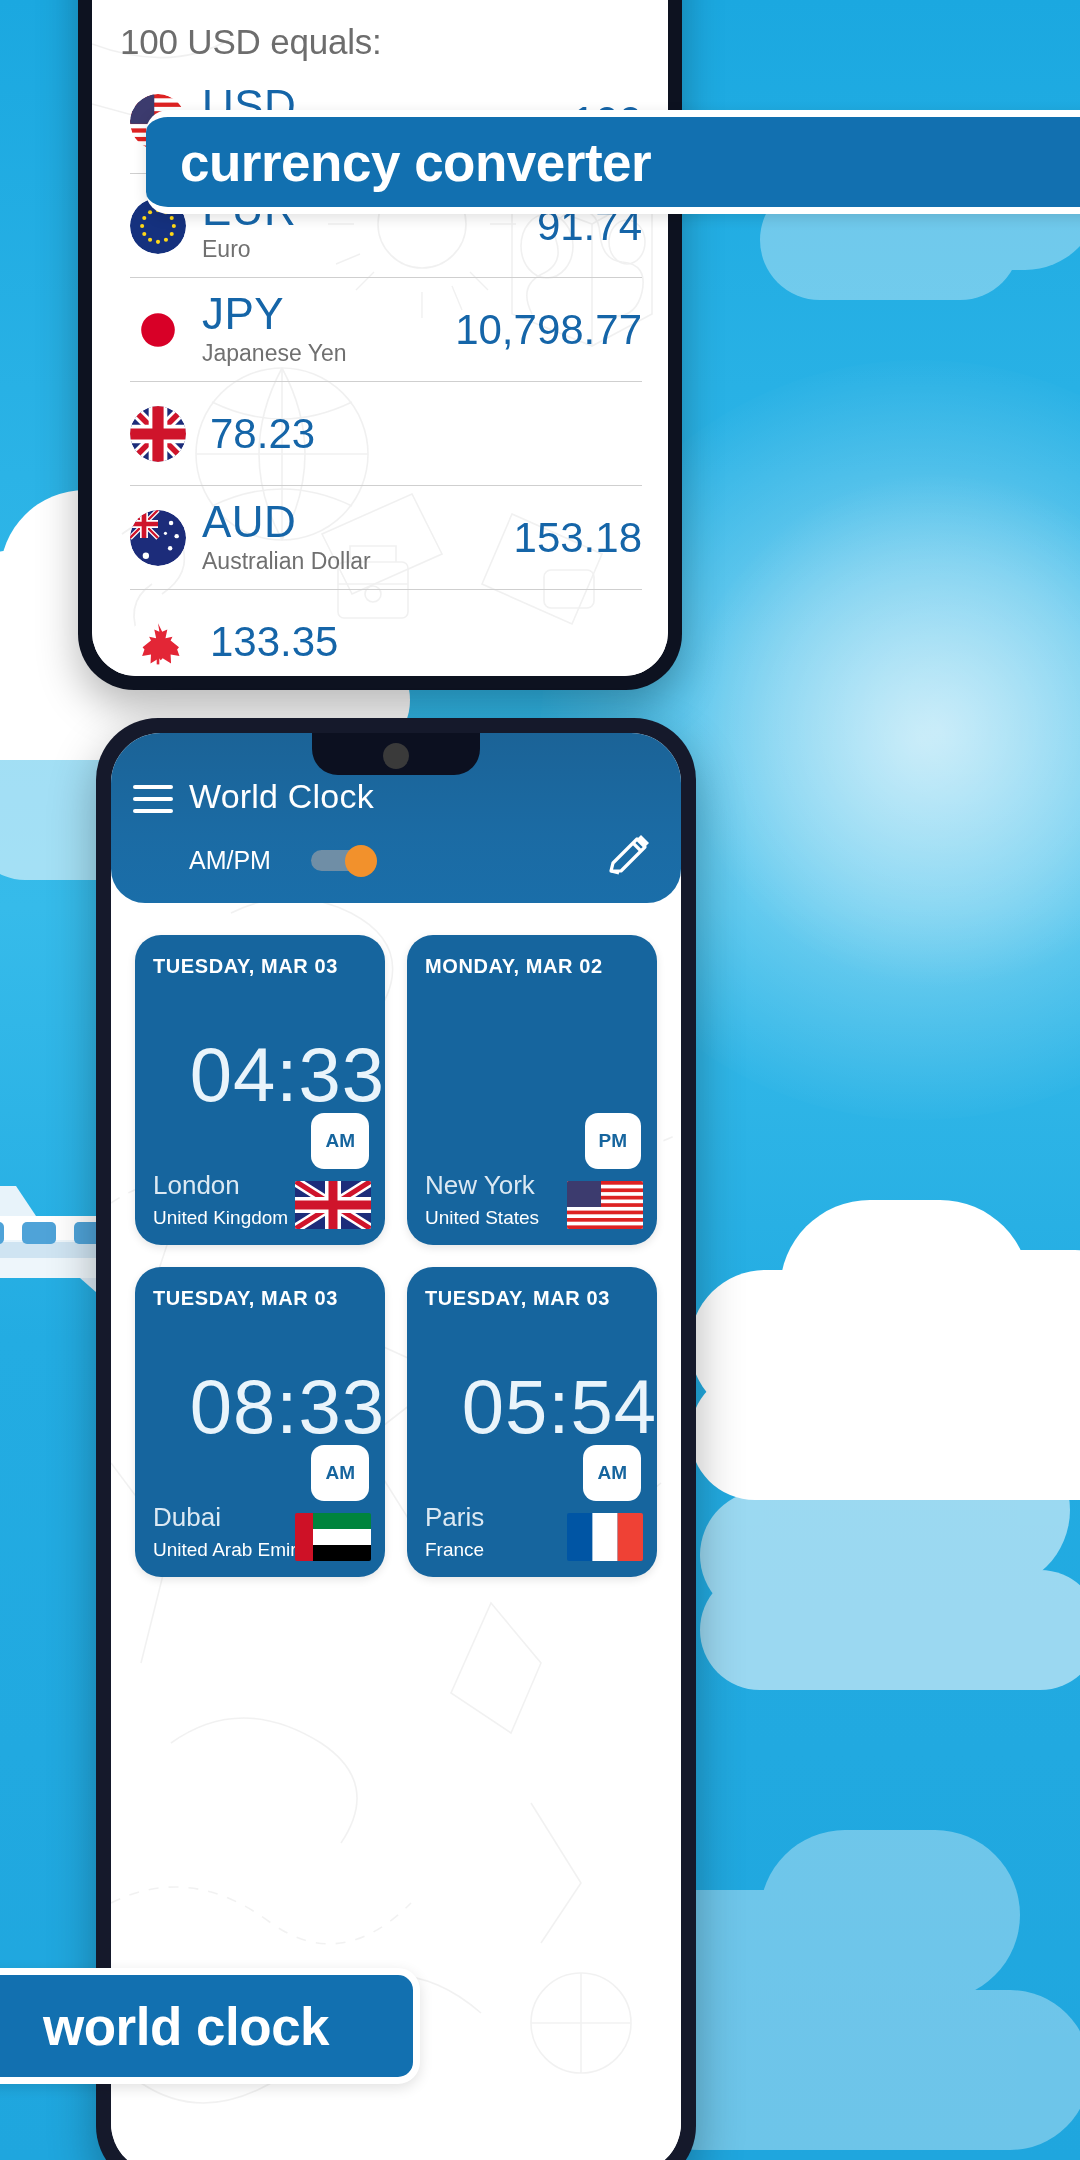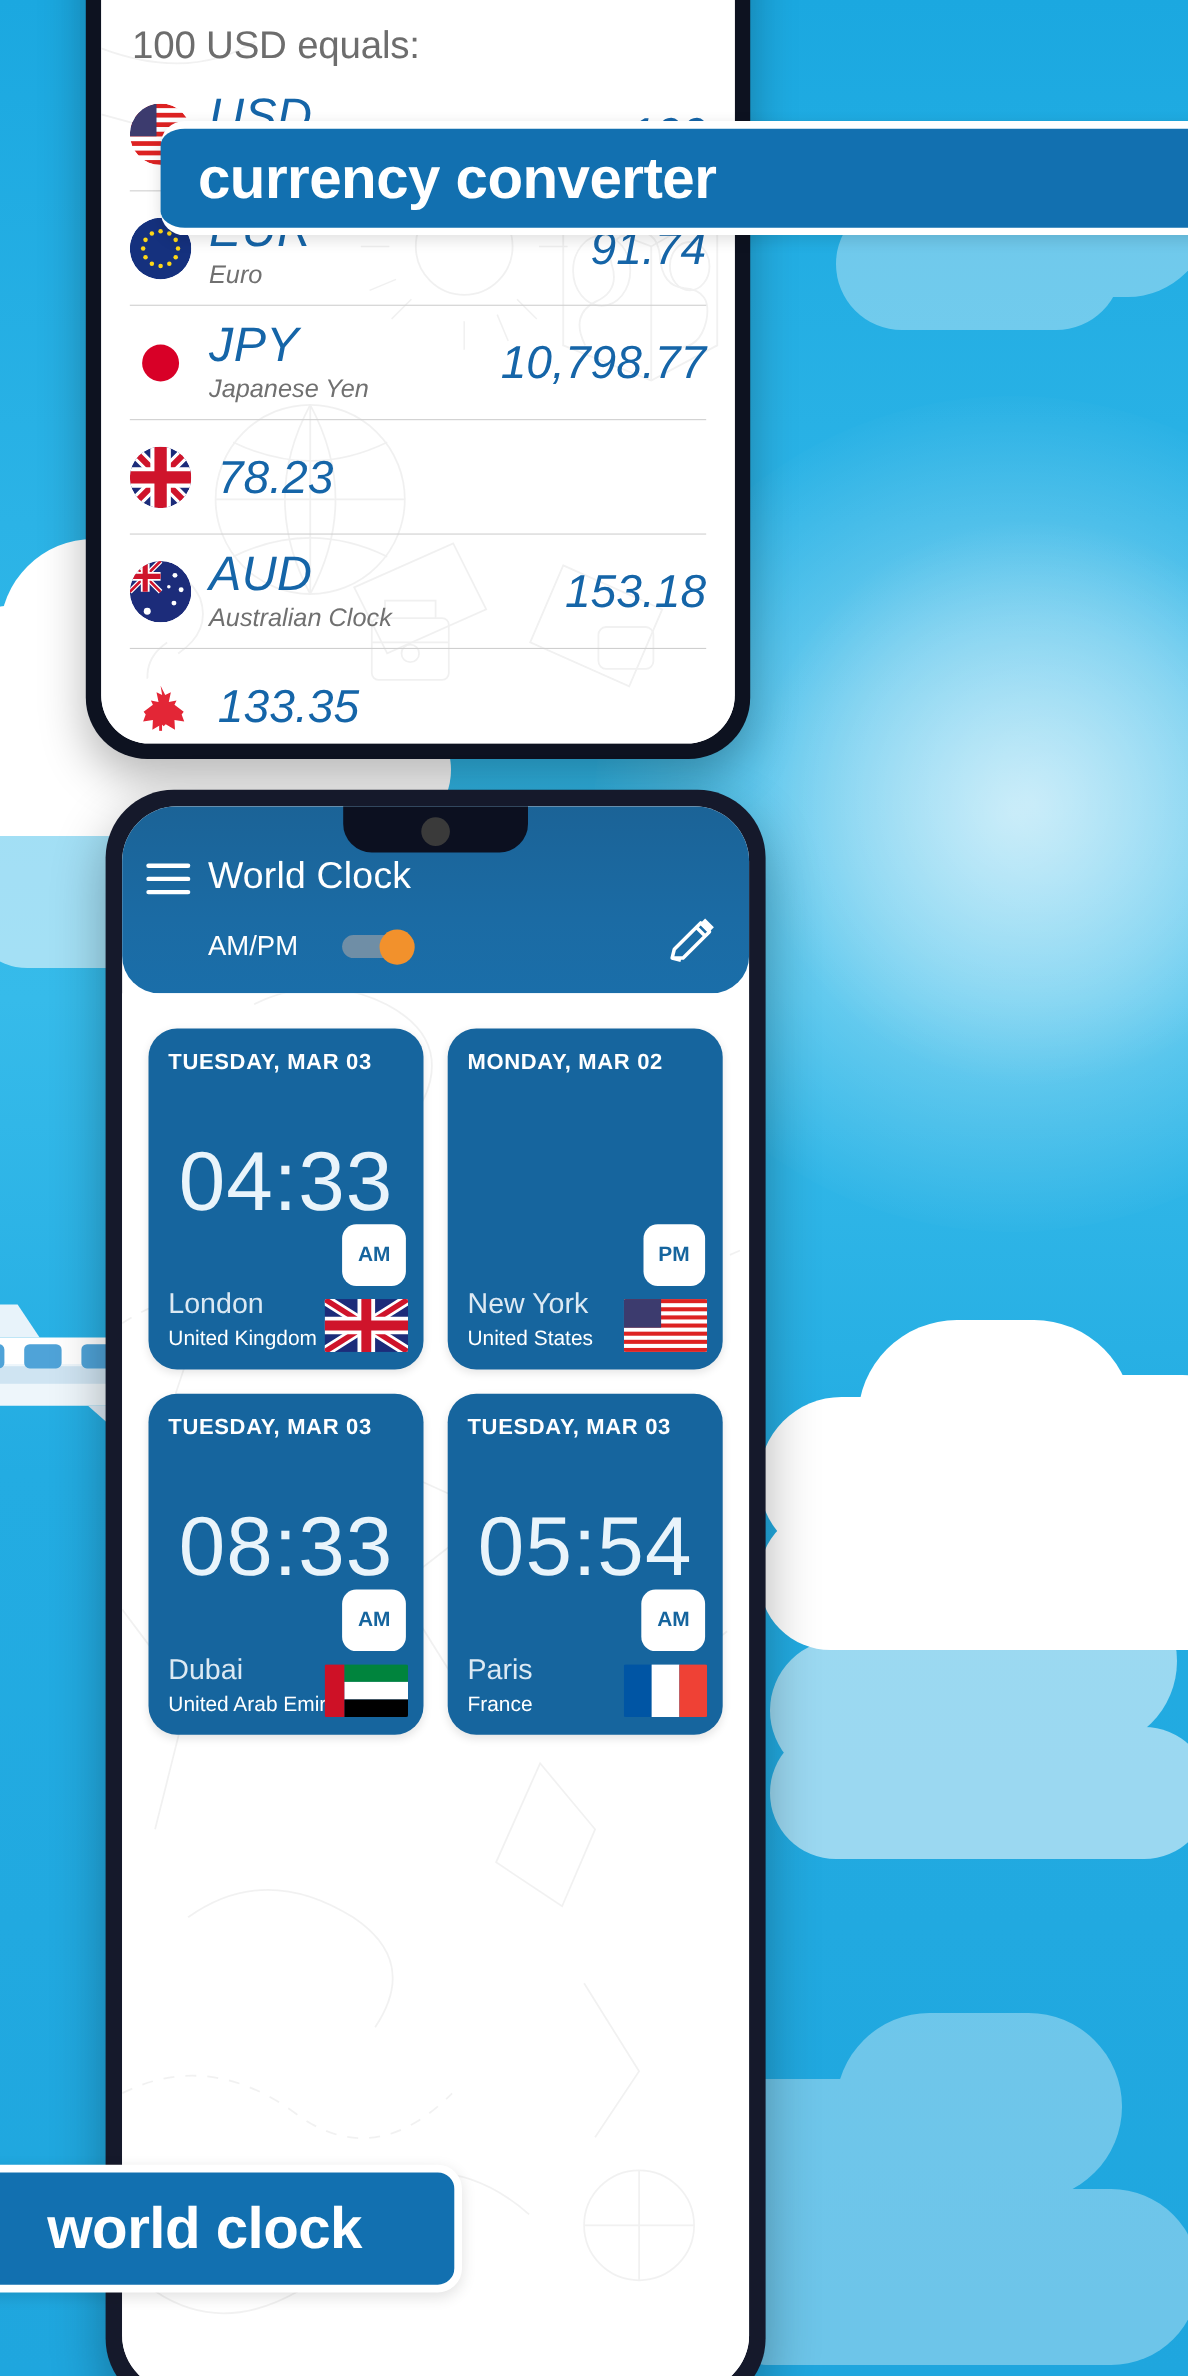--- a/index.html
+++ b/index.html
@@ -47,21 +47,21 @@
     background:#fff; border-radius:44px; overflow:hidden;
   }
   .cc-body { position:absolute; inset:0; padding:0 0; background:#fff; }
   
   .doodle { position:absolute; inset:0; opacity:.30; pointer-events:none; }
 
   .cc-title {
     position:absolute; left:28px; top:128px;
     font-size:35px; color:#6d6d6d; letter-spacing:-.2px;
   }
-  .cc-list { position:absolute; left:0; right:0; top:176px;font-style:italic; }
+  .cc-list { position:absolute; left:12px; right:0; top:176px; }
   .cc-row {
     position:relative; height:104px; margin:0 26px;
     border-bottom:1px solid #cfcfcf;
     display:flex; align-items:center;
   }
   .flag {
     width:56px; height:56px; border-radius:50%; overflow:hidden;
     flex:0 0 56px; position:relative; margin-right:16px;
   }
   .cc-txt { flex:1 1 auto; position:relative; }
@@ -124,21 +124,21 @@
     display:grid; grid-template-columns:1fr 1fr; gap:22px;
   }
   .clock-card {
     position:relative; height:310px; border-radius:26px;
     background:#16659E; padding:20px 18px 16px 18px; overflow:hidden;
     box-shadow:0 3px 8px rgba(0,0,0,.10);
   }
   .cc-date { color:#fff; font-size:20px; font-weight:700; letter-spacing:.6px; }
   .cc-time {
     position:absolute; left:0; right:0; top:96px;
-    text-align:center; color:#e9f4fb; font-size:76px; font-weight:300;
+    text-align:right; color:#e9f4fb; font-size:76px; font-weight:300;
     letter-spacing:1px;
   }
   .cc-meridiem {
     position:absolute; right:16px; bottom:76px;
     background:#fff; color:#16659E; font-size:19px; font-weight:700;
     border-radius:13px; padding:17px 14px;
   }
   .cc-city { position:absolute; left:18px; bottom:44px; color:#dce9f3; font-size:26px; }
   .cc-country {
     position:absolute; left:18px; bottom:16px; color:#ffffff; font-size:19px;
@@ -366,21 +366,21 @@
                     <circle cx="44" cy="14" r="2.4"></circle>
                     <circle cx="50" cy="28" r="2.4"></circle>
                     <circle cx="43" cy="41" r="2.4"></circle>
                     <circle cx="38" cy="25" r="1.7"></circle>
                   </g>
                 </g>
               </svg>
           </span>
           <span class="cc-txt">
             <span class="cc-code">AUD</span>
-            <span class="cc-name" style="display:block">Australian Clock</span>
+            <span class="cc-name" style="display:block">Australian Dollar</span>
           </span>
           <span class="cc-val">153.18</span>
         </div>
 
         <div class="cc-row" style="border-bottom:none">
           <span class="flag">
             <svg viewBox="0 0 60 60" width="56" height="56">
                 <circle cx="30" cy="30" r="30" fill="#fff"></circle>
             <path d="M30 10 l4.5 9 5.5 -2.5 -2 9.5 7.5 -1.5 -2 4 9 7 -2 2.5 2.5 7 -9.5 -1.5 .5 9.5 -9 -5.5 -2 2 -2 -2 -9 5.5 .5 -9.5 -9.5 1.5 2.5 -7 -2 -2.5 9 -7 -2 -4 7.5 1.5 -2 -9.5 5.5 2.5 Z" fill="#E32636"></path>
             <rect x="28.6" y="44" width="2.8" height="10" fill="#E32636"></rect>

